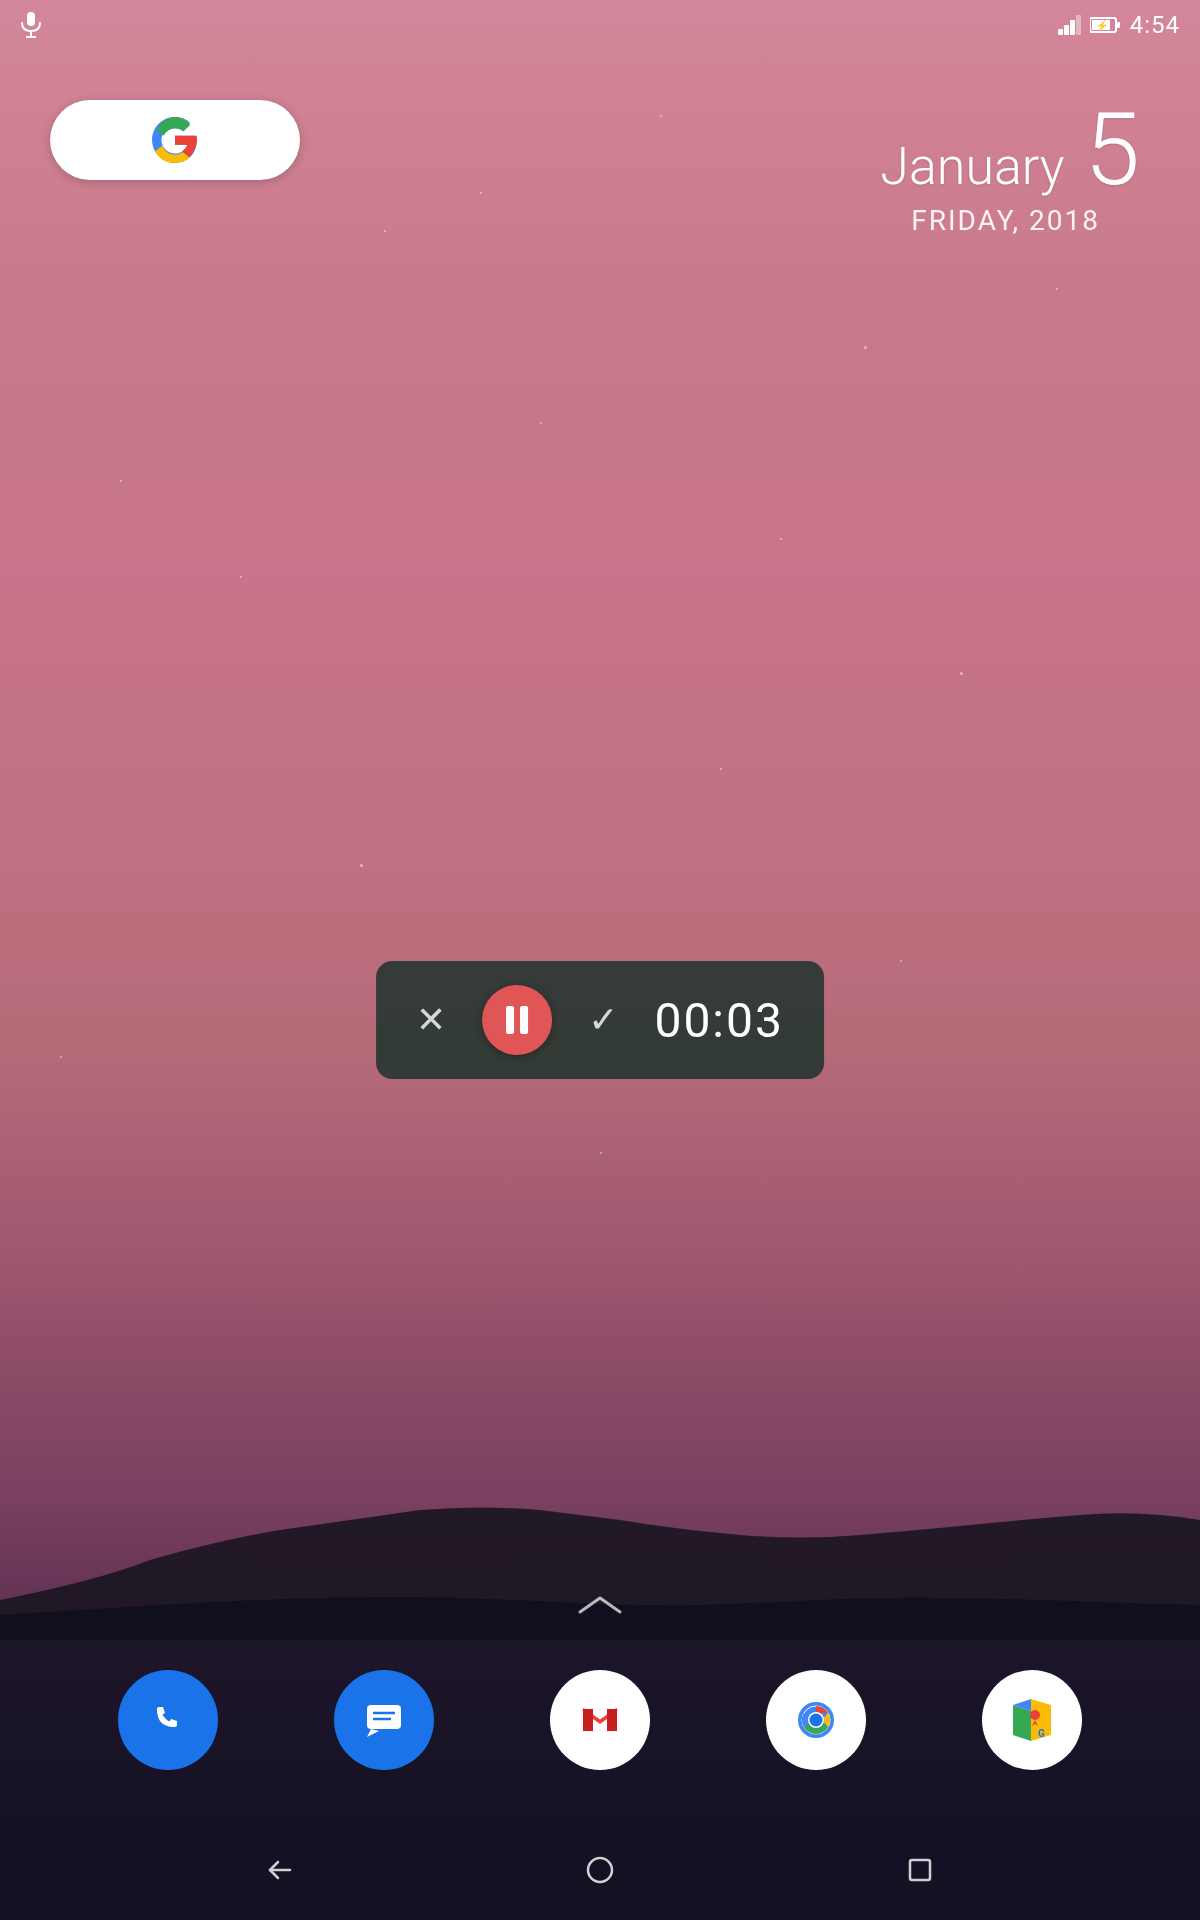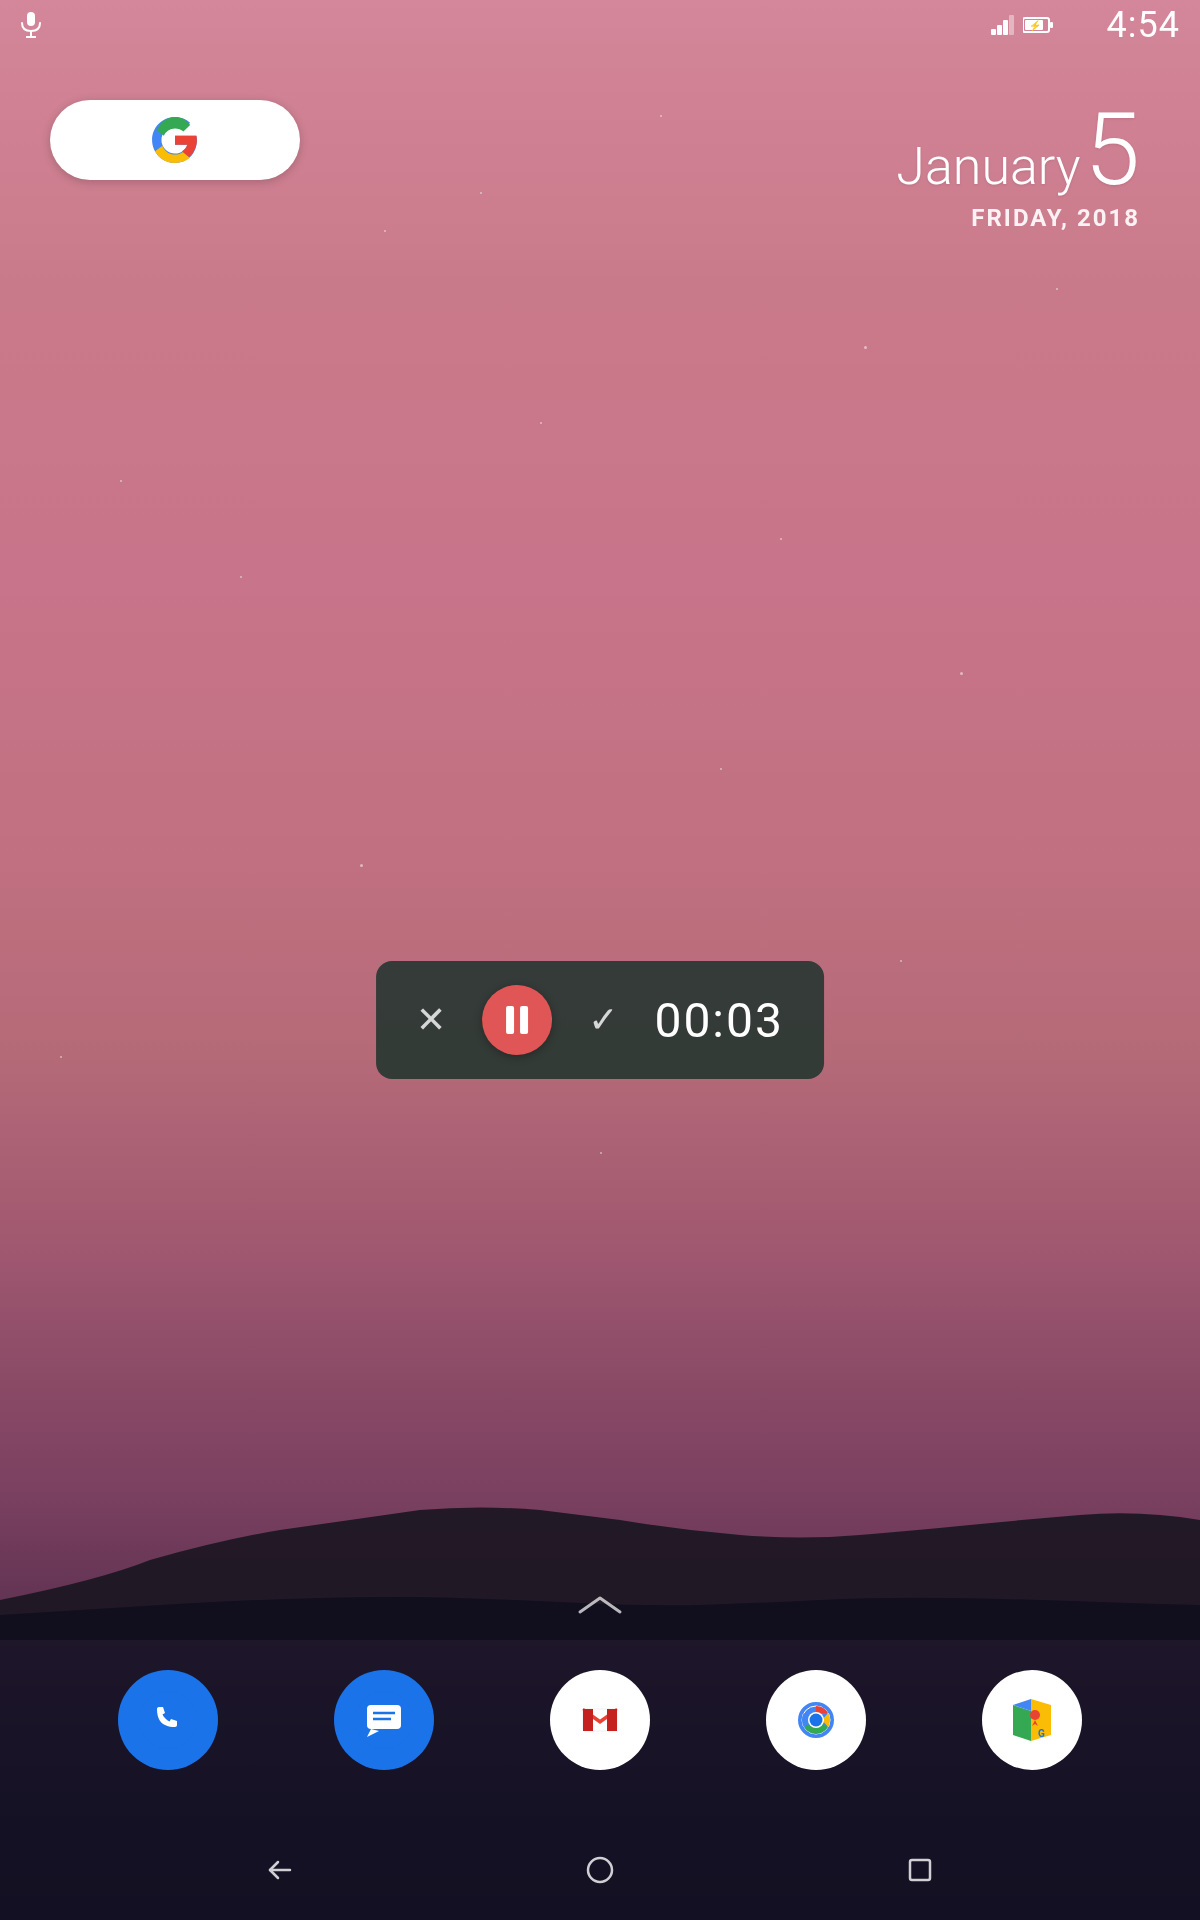--- a/index.html
+++ b/index.html
@@ -68,24 +68,23 @@
     }
 
     .status-bar-right {
       display: flex;
       align-items: center;
       gap: 8px;
     }
 
     .status-time {
       color: white;
-      font-size: 36px;
+      font-size: 24px;
       font-weight: 400;
       letter-spacing: 1px;
-      margin-left: 44px;
     }
 
     
     .google-search-bar {
       position: absolute;
       top: 100px;
       left: 50px;
       width: 250px;
       height: 80px;
       background: white;
@@ -116,24 +115,25 @@
     .date-month {
       color: white;
       font-size: 52px;
       font-weight: 300;
       line-height: 1;
       text-shadow: 0 1px 3px rgba(0,0,0,0.1);
     }
 
     .date-sub {
       color: rgba(255,255,255,0.9);
-      font-size: 24px;
-      font-weight: 700;
+      font-size: 28px;
+      font-weight: 400;
       letter-spacing: 2px;
       margin-top: 4px;
+      text-align: center;
     }
 
     
     .recording-overlay {
       position: absolute;
       top: 50%;
       left: 50%;
       transform: translate(-50%, -50%);
       margin-top: 60px;
       background: rgba(40, 55, 50, 0.92);
@@ -342,21 +342,21 @@
 <div class="google-search-bar">
   <svg width="50" height="50" viewBox="0 0 48 48">
     <path fill="#4285F4" d="M44.5 20H24v8.5h11.8C34.1 33.9 29.6 37 24 37c-7.2 0-13-5.8-13-13s5.8-13 13-13c3.1 0 5.9 1.1 8.1 2.9l6.4-6.4C34.6 4.1 29.6 2 24 2 11.8 2 2 11.8 2 24s9.8 22 22 22c11 0 21-8 21-22 0-1.3-.2-2.7-.5-4z"></path>
     <path fill="#34A853" d="M6.3 14.7l7 5.1C15 16.1 19.2 13 24 13c3.1 0 5.9 1.1 8.1 2.9l6.4-6.4C34.6 4.1 29.6 2 24 2 16.3 2 9.7 7.4 6.3 14.7z"></path>
     <path fill="#FBBC05" d="M24 46c5.5 0 10.5-1.9 14.4-5l-6.7-5.5C29.6 37 26.9 38 24 38c-5.6 0-10.4-3.6-12.1-8.6l-7 5.4C8.4 41.9 15.6 46 24 46z"></path>
     <path fill="#EA4335" d="M44.5 20H24v8.5h11.8c-.9 2.6-2.7 4.8-5.1 6.2l6.7 5.5C41.4 36.8 45 31 45 24c0-1.3-.2-2.7-.5-4z"></path>
   </svg>
 </div>
 
 <div class="date-widget">
-  <div style="display:flex;align-items:baseline;justify-content:flex-end;gap:4px;margin-left:9px;">
+  <div style="display:flex;align-items:baseline;justify-content:flex-end;gap:20px;margin-left:9px;">
     <span class="date-month">January</span>
     <span class="date-day">5</span>
   </div>
   <div class="date-sub">FRIDAY, 2018</div>
 </div>
 
 <div class="recording-overlay">
   <span class="rec-cancel">✕</span>
   <div class="rec-pause-btn">
     <div class="rec-pause-icon">

